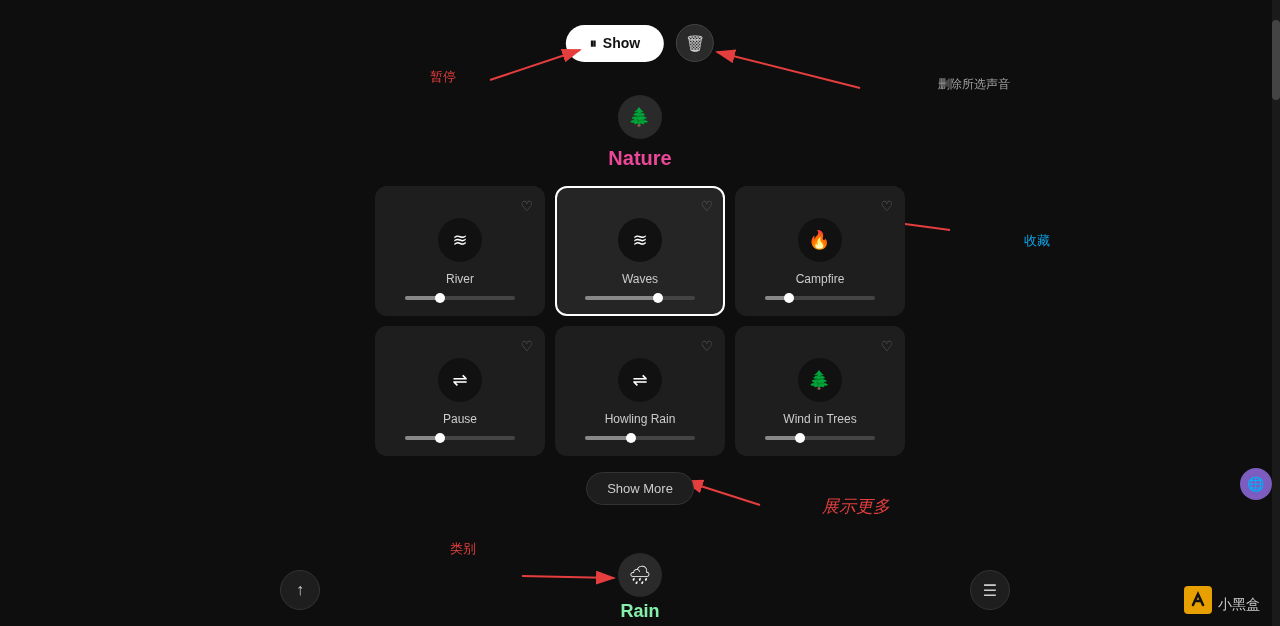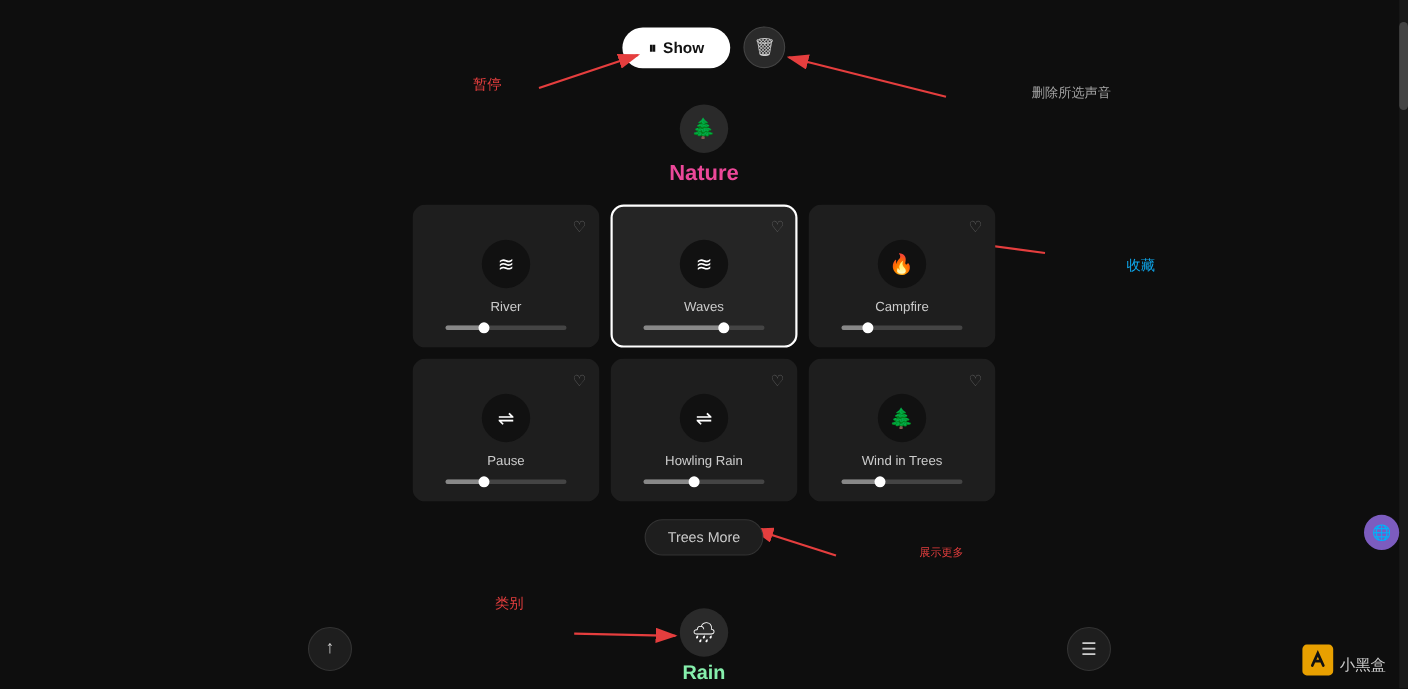--- a/index.html
+++ b/index.html
@@ -263,23 +263,24 @@
       top: 232px;
       right: 230px;
       color: #0ea5e9;
       font-size: 13px;
     }
 
     
     .ann-showmore {
       position: absolute;
       top: 495px;
-      right: 404px;
+      right: 390px;
       color: #e53e3e;
-      font-size: 10px;
+      font-size: 17px;
+      font-style: italic;
     }
 
     
     .ann-category {
       position: absolute;
       bottom: 68px;
       left: 450px;
       color: #e53e3e;
       font-size: 13px;
     }
@@ -454,21 +455,21 @@
       <div class="volume-slider-container">
         <div class="volume-slider">
           <div class="volume-fill" style="width:30%"></div>
           <div class="volume-thumb" style="left:27%"></div>
         </div>
       </div>
     </div>
 
   </div>
 
-  <button class="show-more-btn">Trees More</button>
+  <button class="show-more-btn">Show More</button>
 </div>
 
 <div style="position:absolute; bottom:0; left:50%; transform:translateX(-50%); display:flex; flex-direction:column; align-items:center; padding-bottom:4px;">
   <div class="rain-icon-circle">
     <span>🌧</span>
   </div>
   <div class="rain-label">Rain</div>
 </div>
 
 <div style="position:absolute; bottom:16px; left:280px;">

